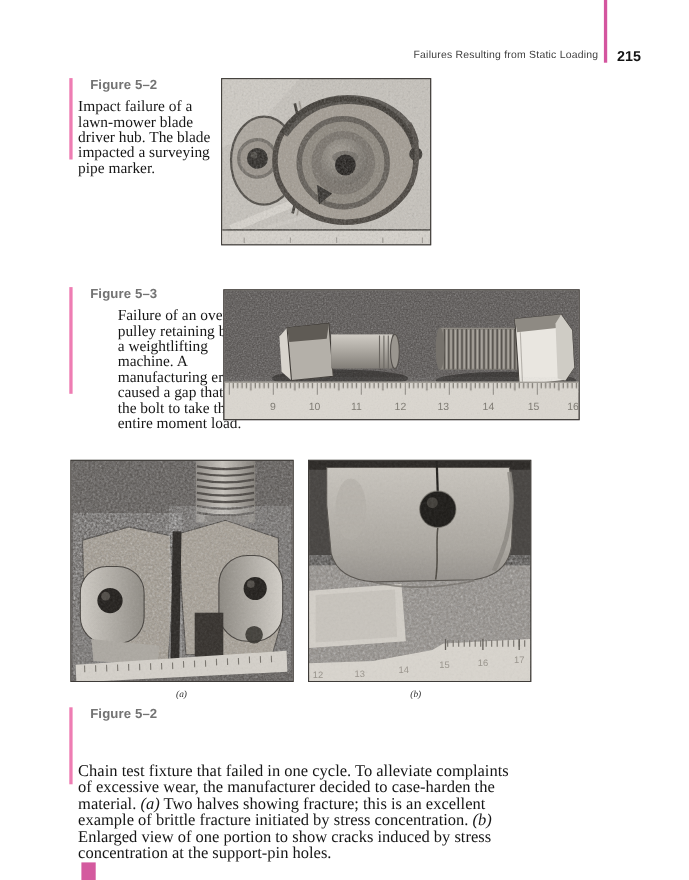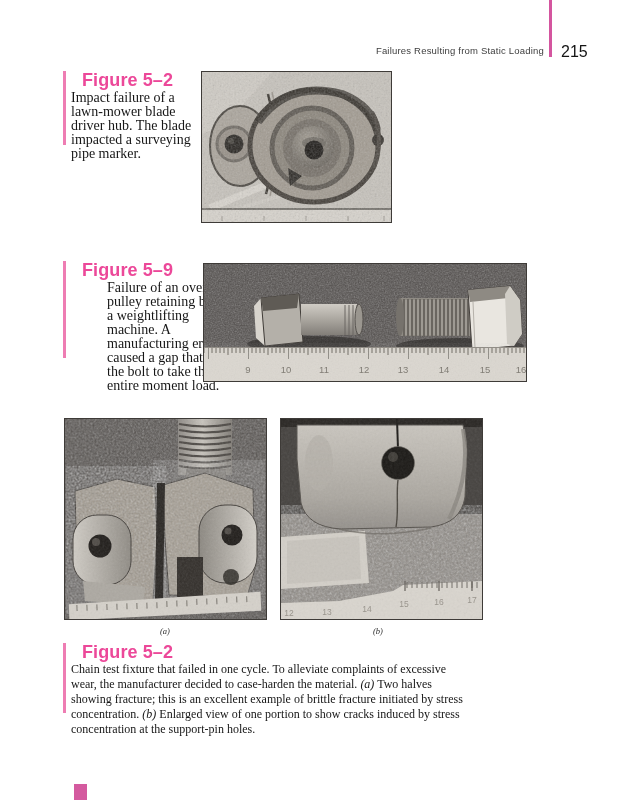--- a/index.html
+++ b/index.html
@@ -6,33 +6,33 @@
   body{
     width:626px;height:800px;background:#ffffff;position:relative;overflow:hidden;
     font-family:"Liberation Serif",serif;
   }
   .abs{position:absolute;}
   .running-title{
     font-family:"Liberation Sans",sans-serif;font-size:9.5px;color:#3d3d3d;
     letter-spacing:.2px;white-space:nowrap;
   }
   .page-number{
-    font-family:"Liberation Sans",sans-serif;font-size:16px;font-weight:400;color:#141414;
+    font-family:"Liberation Sans",sans-serif;font-size:13px;font-weight:700;color:#141414;
   }
   .head-bar{background:#d4559f;}
   .fig-rule{width:2.5px;background:#ee7db3;}
   .fig-title{
-    font-family:"Liberation Sans",sans-serif;font-weight:700;font-size:18px;
-    color:#ec4899;letter-spacing:.1px;white-space:nowrap;padding-left:11px;
+    font-family:"Liberation Sans",sans-serif;font-weight:700;font-size:12px;
+    color:#737373;letter-spacing:.1px;white-space:nowrap;padding-left:11px;
   }
   .fig-caption{
     font-family:"Liberation Serif",serif;font-size:14px;line-height:14px;color:#161616;
   }
   .fig-caption-wide{
-    font-family:"Liberation Serif",serif;font-size:12px;line-height:15px;color:#161616;width:402px;
+    font-family:"Liberation Serif",serif;font-size:15px;line-height:15px;color:#161616;width:402px;margin-top:32px;
   }
   .fig-caption-wide .it{font-style:italic;}
   .photo{border:1px solid #3e3b38;background:#8a8680;line-height:0;}
   .photo svg{display:block;}
   .photo-label{
     font-family:"Liberation Serif",serif;font-style:italic;font-size:8.5px;color:#2c2c2c;
     text-align:center;width:40px;
   }
   .page-tab{background:#d45a9f;}
 </style>
@@ -82,21 +82,21 @@
       <circle cx="176" cy="68" r="6" fill="#332f2a"></circle>
       <path d="M170,40 Q183,62 172,96" stroke="#4a453f" stroke-width="4" fill="none"></path>
       <rect y="137" width="189" height="13" fill="#d7d3cc"></rect>
       <line x1="0" y1="137" x2="189" y2="137" stroke="#55524d" stroke-width="1.6"></line>
       <path d="M20,144 V149 M62,144 V149 M104,144 V149 M146,144 V149 M182,144 V149" stroke="#9a968f" stroke-width="1"></path>
       <rect width="189" height="150" filter="url(#n52)" opacity="0.35"></rect>
     </svg>
   </div>
 
   <div class="abs fig-rule" style="left:63px;top:261px;height:97px;"></div>
-  <div class="abs fig-title" style="left:71px;top:260px;">Figure 5–9</div>
+  <div class="abs fig-title" style="left:71px;top:260px;">Figure 5–3</div>
   <div class="abs fig-caption" style="left:71px;top:281px;width:136px;margin-left:36px;">Failure of an overhead-pulley retaining bolt on a weightlifting machine. A manufacturing error caused a gap that forced the bolt to take the entire moment load.</div>
 
   <div class="abs photo" style="left:203px;top:263px;width:322px;height:117px;">
     <svg width="322" height="117" viewBox="0 0 322 117" xmlns="http://www.w3.org/2000/svg">
       <defs>
         <filter id="n53">
             <feTurbulence type="fractalNoise" baseFrequency="0.7" numOctaves="2" seed="11" stitchTiles="stitch"></feTurbulence>
             <feColorMatrix type="saturate" values="0"></feColorMatrix>
           </filter>
         <linearGradient id="g53shank" x1="0" y1="0" x2="0" y2="1">

